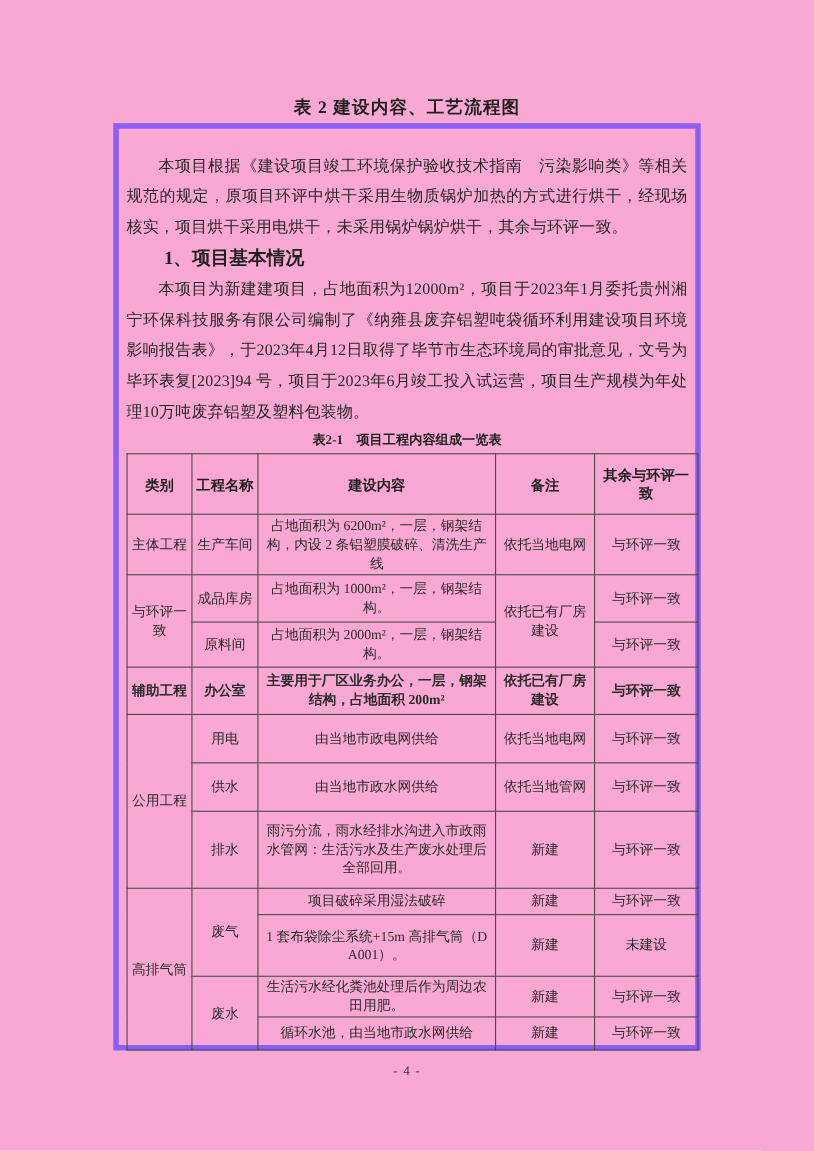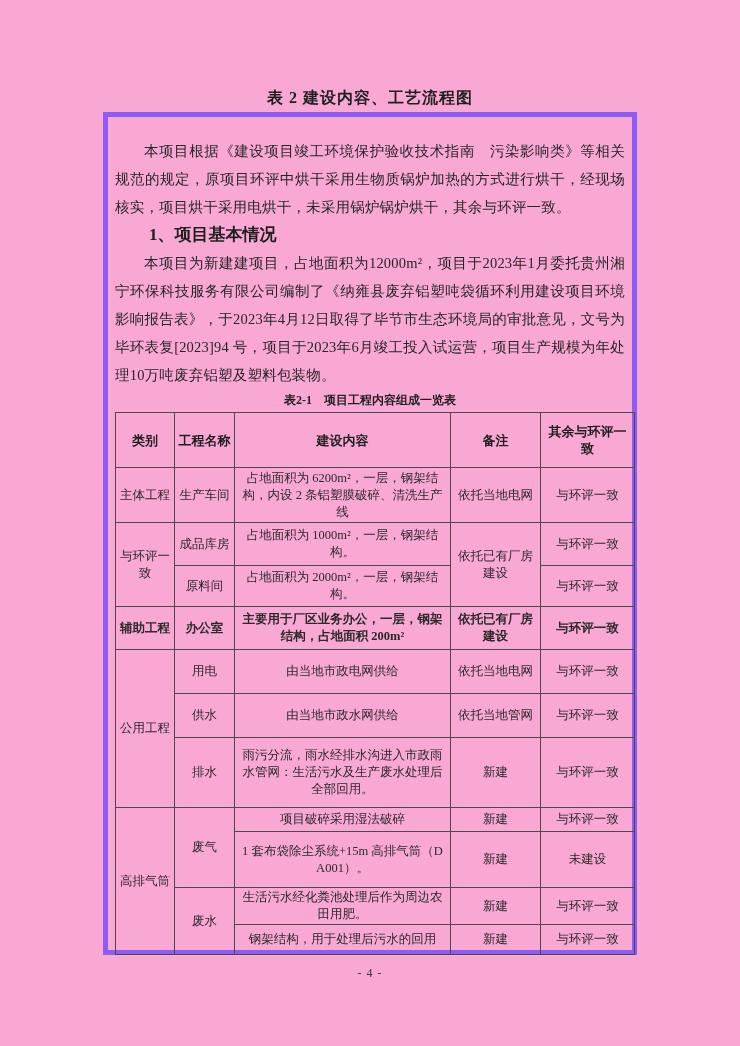--- a/index.html
+++ b/index.html
@@ -197,21 +197,21 @@
           <td>新建</td>
           <td>未建设</td>
         </tr>
         <tr class="h-r9">
           <td rowspan="2">废水</td>
           <td>生活污水经化粪池处理后作为周边农田用肥。</td>
           <td>新建</td>
           <td>与环评一致</td>
         </tr>
         <tr class="h-r10">
-          <td>钢架结构，用于处理后污水的回用</td>
+          <td>循环水池，由当地市政水网供给</td>
           <td>新建</td>
           <td>与环评一致</td>
         </tr>
       </tbody>
     </table>
 
   </div>
 
   <div class="page-footer">- 4 -</div>
 

